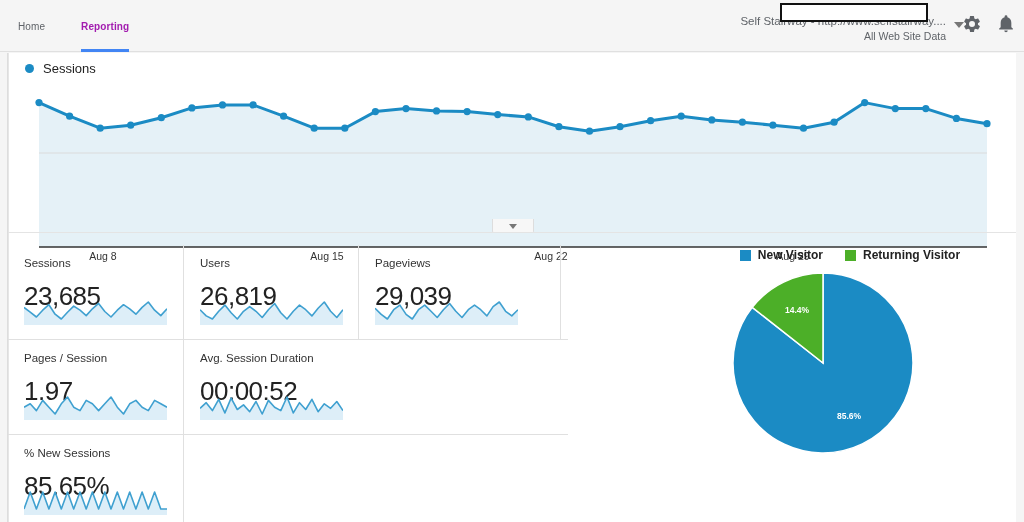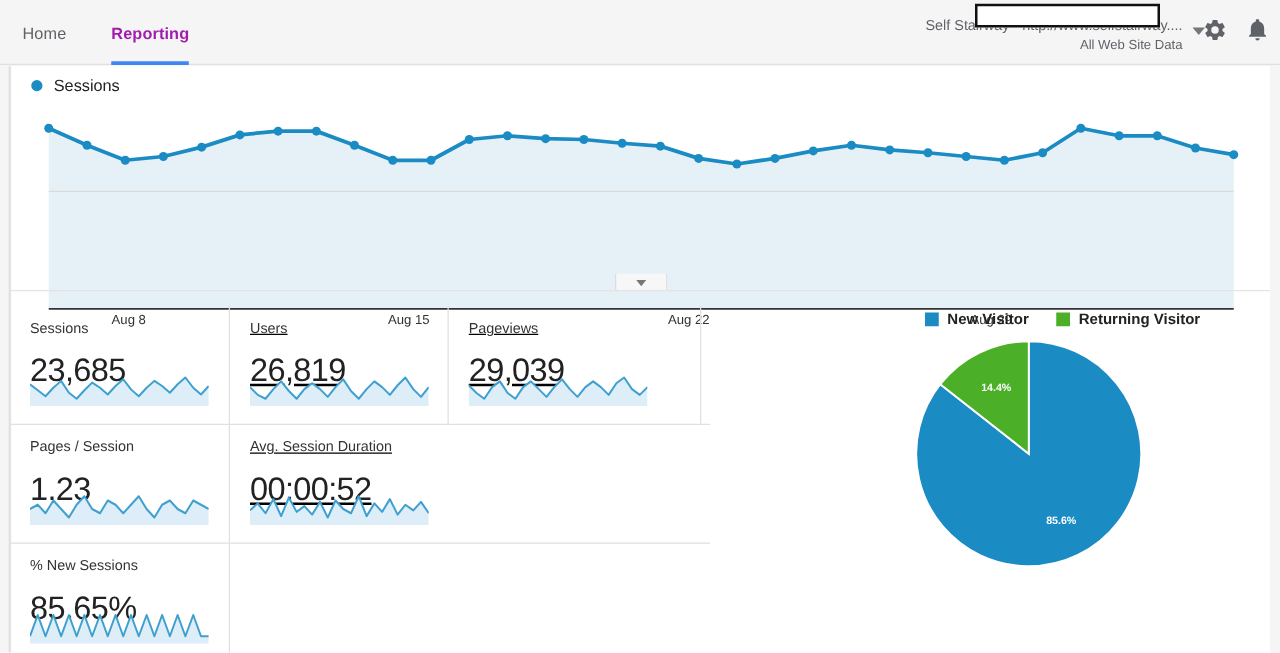--- a/index.html
+++ b/index.html
@@ -12,21 +12,21 @@
   .app { position: relative; width: 1024px; height: 522px; background: #f5f5f5; }
 
   
   .topnav {
     position: absolute; left: 0; top: 0; width: 1024px; height: 52px;
     background: #f5f5f5; border-bottom: 1px solid #e0e0e0;
   }
   .nav-tabs { position: absolute; left: 0; top: 0; height: 52px; display: flex; align-items: flex-start; }
   .nav-tab {
     position: relative; height: 52px; display: flex; align-items: center;
-    padding: 0 18px; font-size: 13px; color: #5f6368; cursor: pointer;
+    padding: 0 18px; font-size: 10px; color: #5f6368; cursor: pointer;
     letter-spacing: .1px;
   }
   .nav-tab.active { color: #a21caf; font-weight: bold; }
   .nav-tab.active::after {
     content: ""; position: absolute; left: 18px; right: 18px; bottom: 0;
     height: 3px; background: #4285f4;
   }
 
   .account-block {
     position: absolute; right: 78px; top: 14px; text-align: right;
@@ -82,21 +82,21 @@
     border-right: 4px solid transparent; border-top: 5px solid #777;
   }
   .hr-under-chart {
     position: absolute; left: 8px; top: 232px; width: 1008px; height: 1px; background: #e4e4e4;
   }
 
   
   .metrics { position: absolute; left: 8px; top: 245px; width: 560px; }
   .metric-row { position: relative; display: flex; height: 94px; }
   .metric-card { position: relative; width: 175px; padding: 12px 16px 0 16px; }
-  .metric-card + .metric-card { border-left: 1px solid #e0e0e0; text-decoration: underline; }
+  .metric-card + .metric-card { border-left: 1px solid #e0e0e0; }
   .metric-label { font-size: 11.5px; color: #333; white-space: nowrap; }
   .metric-value {
     font-size: 26px; color: #222; font-weight: normal;
     margin-top: 12px; letter-spacing: -.5px; white-space: nowrap;
   }
   .spark { position: absolute; left: 16px; bottom: 14px; width: 143px; height: 26px; }
   .row-sep { height: 1px; background: #e0e0e0; width: 100%; }
   .metrics-right-border {
     position: absolute; left: 560px; top: 245px; width: 1px; height: 94px; background: #e0e0e0;
   }
@@ -242,21 +242,21 @@
             <polyline points="0.0,9.2 6.2,15.4 12.4,20.0 18.7,10.7 24.9,6.1 31.1,15.4 37.3,20.0 43.5,10.7 49.7,6.1 56.0,12.3 62.2,18.5 68.4,10.7 74.6,4.5 80.8,12.3 87.0,18.5 93.3,10.7 99.5,6.1 105.7,10.7 111.9,16.9 118.1,7.6 124.3,3.0 130.6,12.3 136.8,16.9 143.0,10.7" fill="none" stroke="#3fa0d0" stroke-width="1.6" stroke-linejoin="round"></polyline>
           </svg>
       </div>
     </div>
 
     <div class="row-sep"></div>
 
     <div class="metric-row">
       <div class="metric-card">
         <div class="metric-label">Pages / Session</div>
-        <div class="metric-value">1.23</div>
+        <div class="metric-value">1.97</div>
         <svg class="spark" viewBox="0 0 143 26" preserveAspectRatio="none">
             <polygon points="0,26 0.0,13.2 6.2,9.8 12.4,16.6 18.7,6.4 24.9,13.2 31.1,20.0 37.3,9.8 43.5,3.0 49.7,13.2 56.0,16.6 62.2,6.4 68.4,9.8 74.6,16.6 80.8,9.8 87.0,3.0 93.3,13.2 99.5,20.0 105.7,9.8 111.9,6.4 118.1,13.2 124.3,16.6 130.6,6.4 136.8,9.8 143.0,13.2 143,26" fill="#ddeef8"></polygon>
             <polyline points="0.0,13.2 6.2,9.8 12.4,16.6 18.7,6.4 24.9,13.2 31.1,20.0 37.3,9.8 43.5,3.0 49.7,13.2 56.0,16.6 62.2,6.4 68.4,9.8 74.6,16.6 80.8,9.8 87.0,3.0 93.3,13.2 99.5,20.0 105.7,9.8 111.9,6.4 118.1,13.2 124.3,16.6 130.6,6.4 136.8,9.8 143.0,13.2" fill="none" stroke="#3fa0d0" stroke-width="1.6" stroke-linejoin="round"></polyline>
           </svg>
       </div>
       <div class="metric-card">
         <div class="metric-label">Avg. Session Duration</div>
         <div class="metric-value">00:00:52</div>
         <svg class="spark" viewBox="0 0 143 26" preserveAspectRatio="none">
             <polygon points="0,26 0.0,14.3 6.2,8.7 12.4,16.6 18.7,5.3 24.9,18.9 31.1,4.1 37.3,15.5 43.5,10.9 49.7,17.7 56.0,7.5 62.2,20.0 68.4,6.4 74.6,13.2 80.8,16.6 87.0,3.0 93.3,18.9 99.5,8.7 105.7,15.5 111.9,5.3 118.1,17.7 124.3,9.8 130.6,14.3 136.8,7.5 143.0,16.6 143,26" fill="#ddeef8"></polygon>

